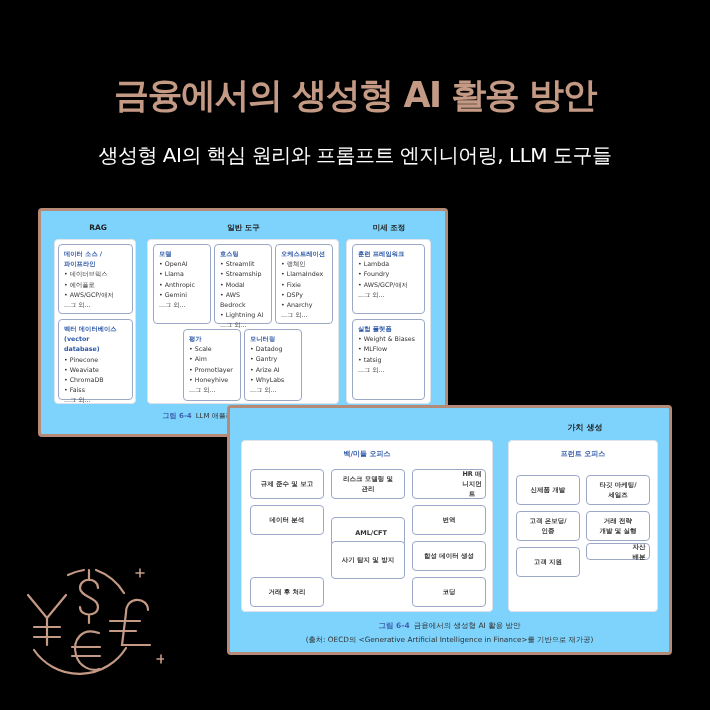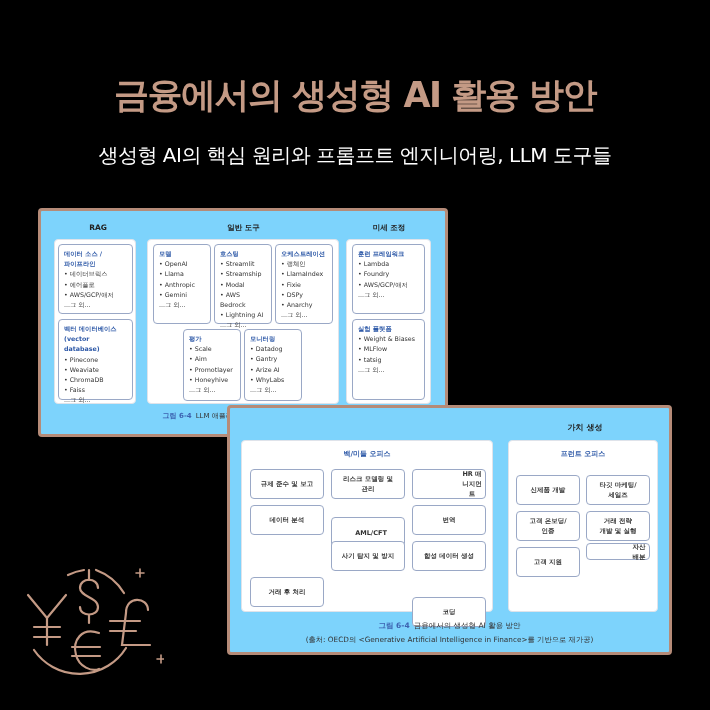--- a/index.html
+++ b/index.html
@@ -173,31 +173,31 @@
     <div class="act-box" style="left:8px; top:64px; width:74px; height:30px;">
         <span>데이터 분석</span>
       </div>
     <div class="act-box" style="left:89px; top:76px; width:74px; height:32px;padding-left:8px;">
         <span>AML/CFT</span>
       </div>
     <div class="act-box" style="left:170px; top:64px; width:74px; height:30px;">
         <span>번역</span>
       </div>
 
-    <div class="act-box" style="left:89px; top:100px; width:74px; height:30px;text-align:right;">
+    <div class="act-box" style="left:89px; top:100px; width:74px; height:38px;text-align:right;">
         <span>사기 탐지 및 방지</span>
       </div>
     <div class="act-box" style="left:8px; top:136px; width:74px; height:30px;">
         <span>거래 후 처리</span>
       </div>
 
     <div class="act-box" style="left:170px; top:100px; width:74px; height:30px;">
         <span>합성 데이터 생성</span>
       </div>
-    <div class="act-box" style="left:170px; top:136px; width:74px; height:30px;margin-top:20px;">
+    <div class="act-box" style="left:170px; top:136px; width:74px; height:30px;">
         <span>코딩</span>
       </div>
   </div>
 
   <div class="group" style="left:278px; top:32px; width:150px; height:172px;">
     <div class="grp-head" style="left:0; top:8px; width:148px;text-align:center;">프런트 오피스</div>
 
     <div class="act-box" style="left:7px; top:34px; width:64px; height:30px;">
         <span>신제품 개발</span>
       </div>

